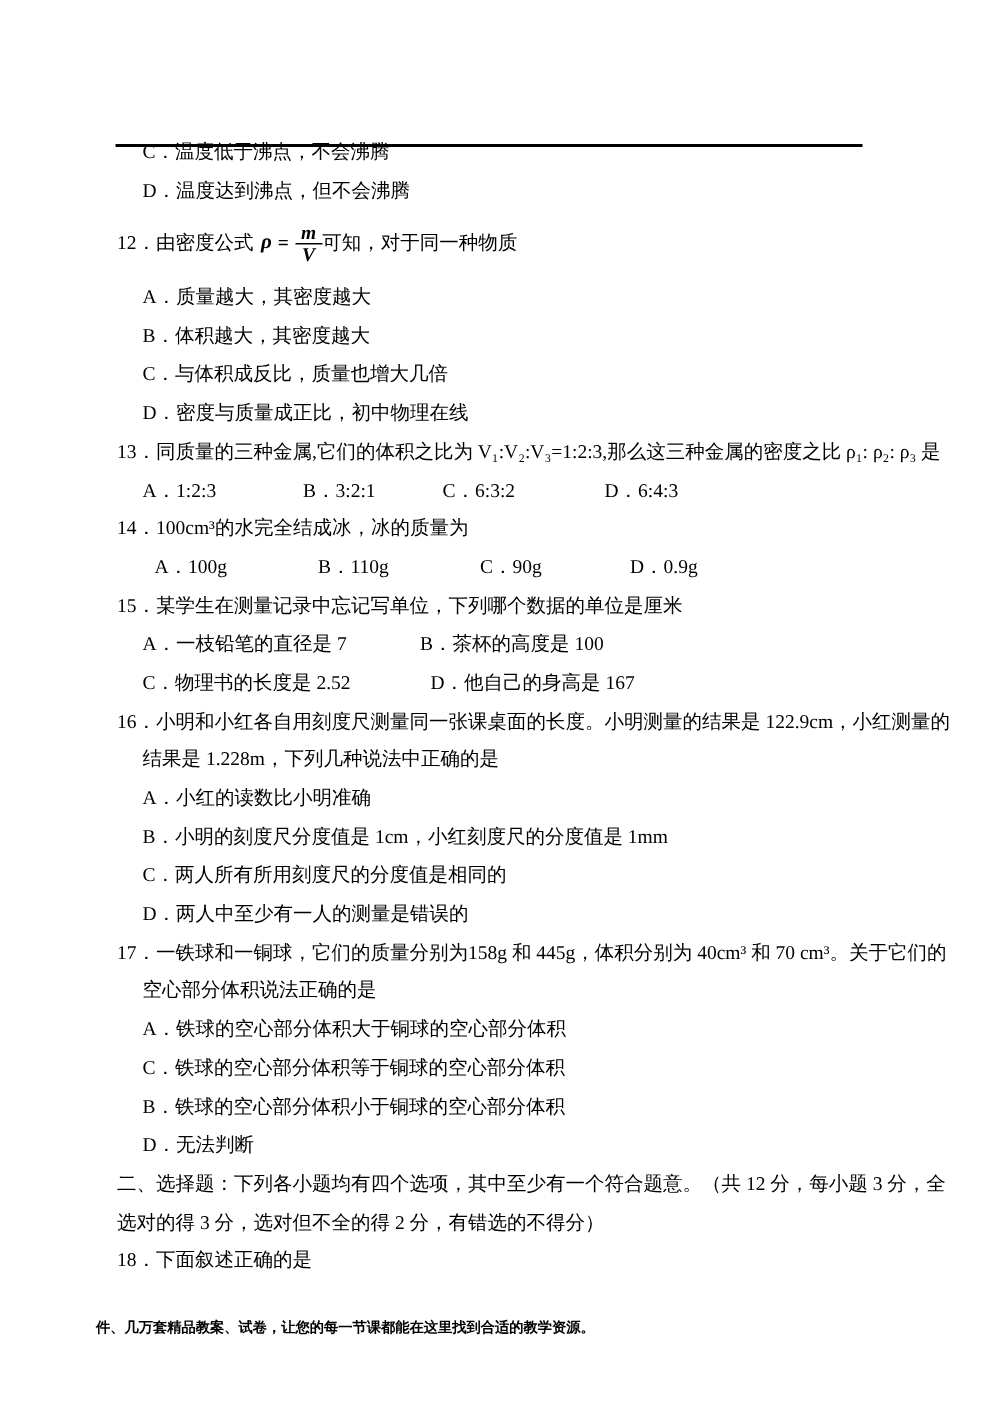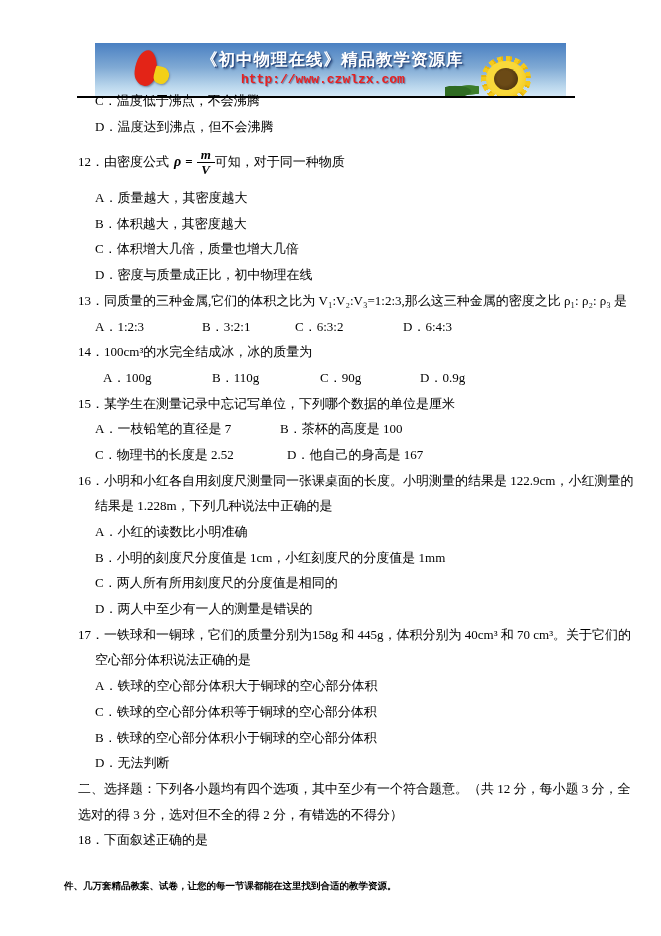--- a/index.html
+++ b/index.html
@@ -100,49 +100,35 @@
     position:absolute; left:64px; top:854px; width:582px;
     font-size:9.5px; line-height:13px; font-weight:bold;
     white-space:pre;
   }
 </style>
 </head>
 <body>
 
 <div class="page">
 
-  <div class="banner">
-    <div class="flame">
-      <div class="red"></div>
-      <div class="yellow"></div>
-    </div>
-    <div class="banner-title">《初中物理在线》精品教学资源库</div>
-    <div class="banner-url">http://www.czwlzx.com</div>
-    <div class="leaves"></div>
-    <div class="sunflower">
-      <div class="petals"></div>
-      <div class="disc"></div>
-      <div class="center"></div>
-    </div>
-  </div>
   <div class="header-rule"></div>
 
   <div class="content">
 
     <div class="ln opt">C．温度低于沸点，不会沸腾</div>
     <div class="ln opt">D．温度达到沸点，但不会沸腾</div>
 
     <div class="fline">
       <span>12．由密度公式</span>
       <span class="math"><span class="rho">ρ</span><span class="eq">=</span><span class="frac"><span class="num">m</span><span class="den">V</span></span></span>
       <span>可知，对于同一种物质</span>
     </div>
     <div class="ln opt">A．质量越大，其密度越大</div>
     <div class="ln opt">B．体积越大，其密度越大</div>
-    <div class="ln opt">C．体积增大几倍，质量也增大几倍</div>
+    <div class="ln opt">C．与体积成反比，质量也增大几倍</div>
     <div class="ln opt">D．密度与质量成正比，初中物理在线</div>
 
     <div class="ln">13．同质量的三种金属,它们的体积之比为 V₁:V₂:V₃=1:2:3,那么这三种金属的密度之比 ρ₁: ρ₂: ρ₃ 是</div>
     <div class="ln optrow row13">
       <span class="c1">A．1:2:3</span>
       <span class="c2">B．3:2:1</span>
       <span class="c3">C．6:3:2</span>
       <span class="c4">D．6:4:3</span>
     </div>
 

